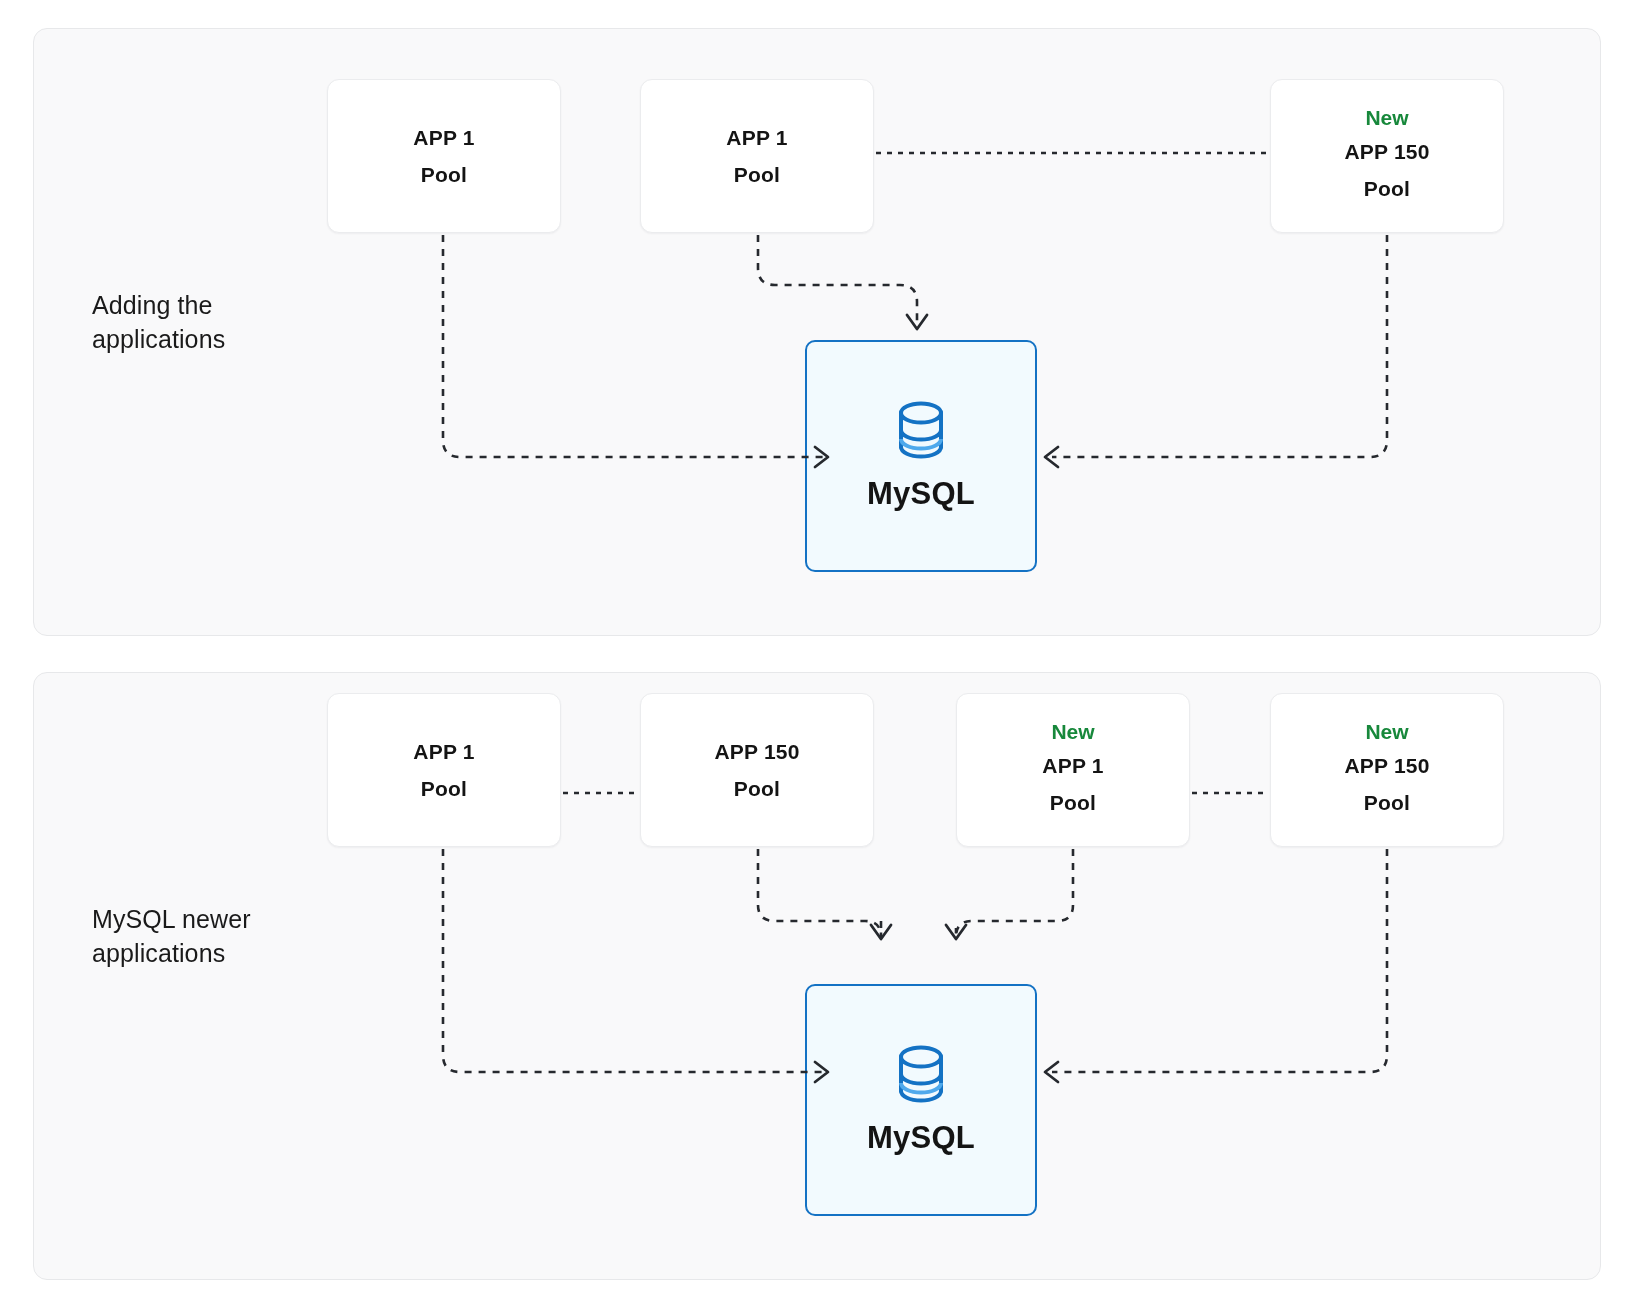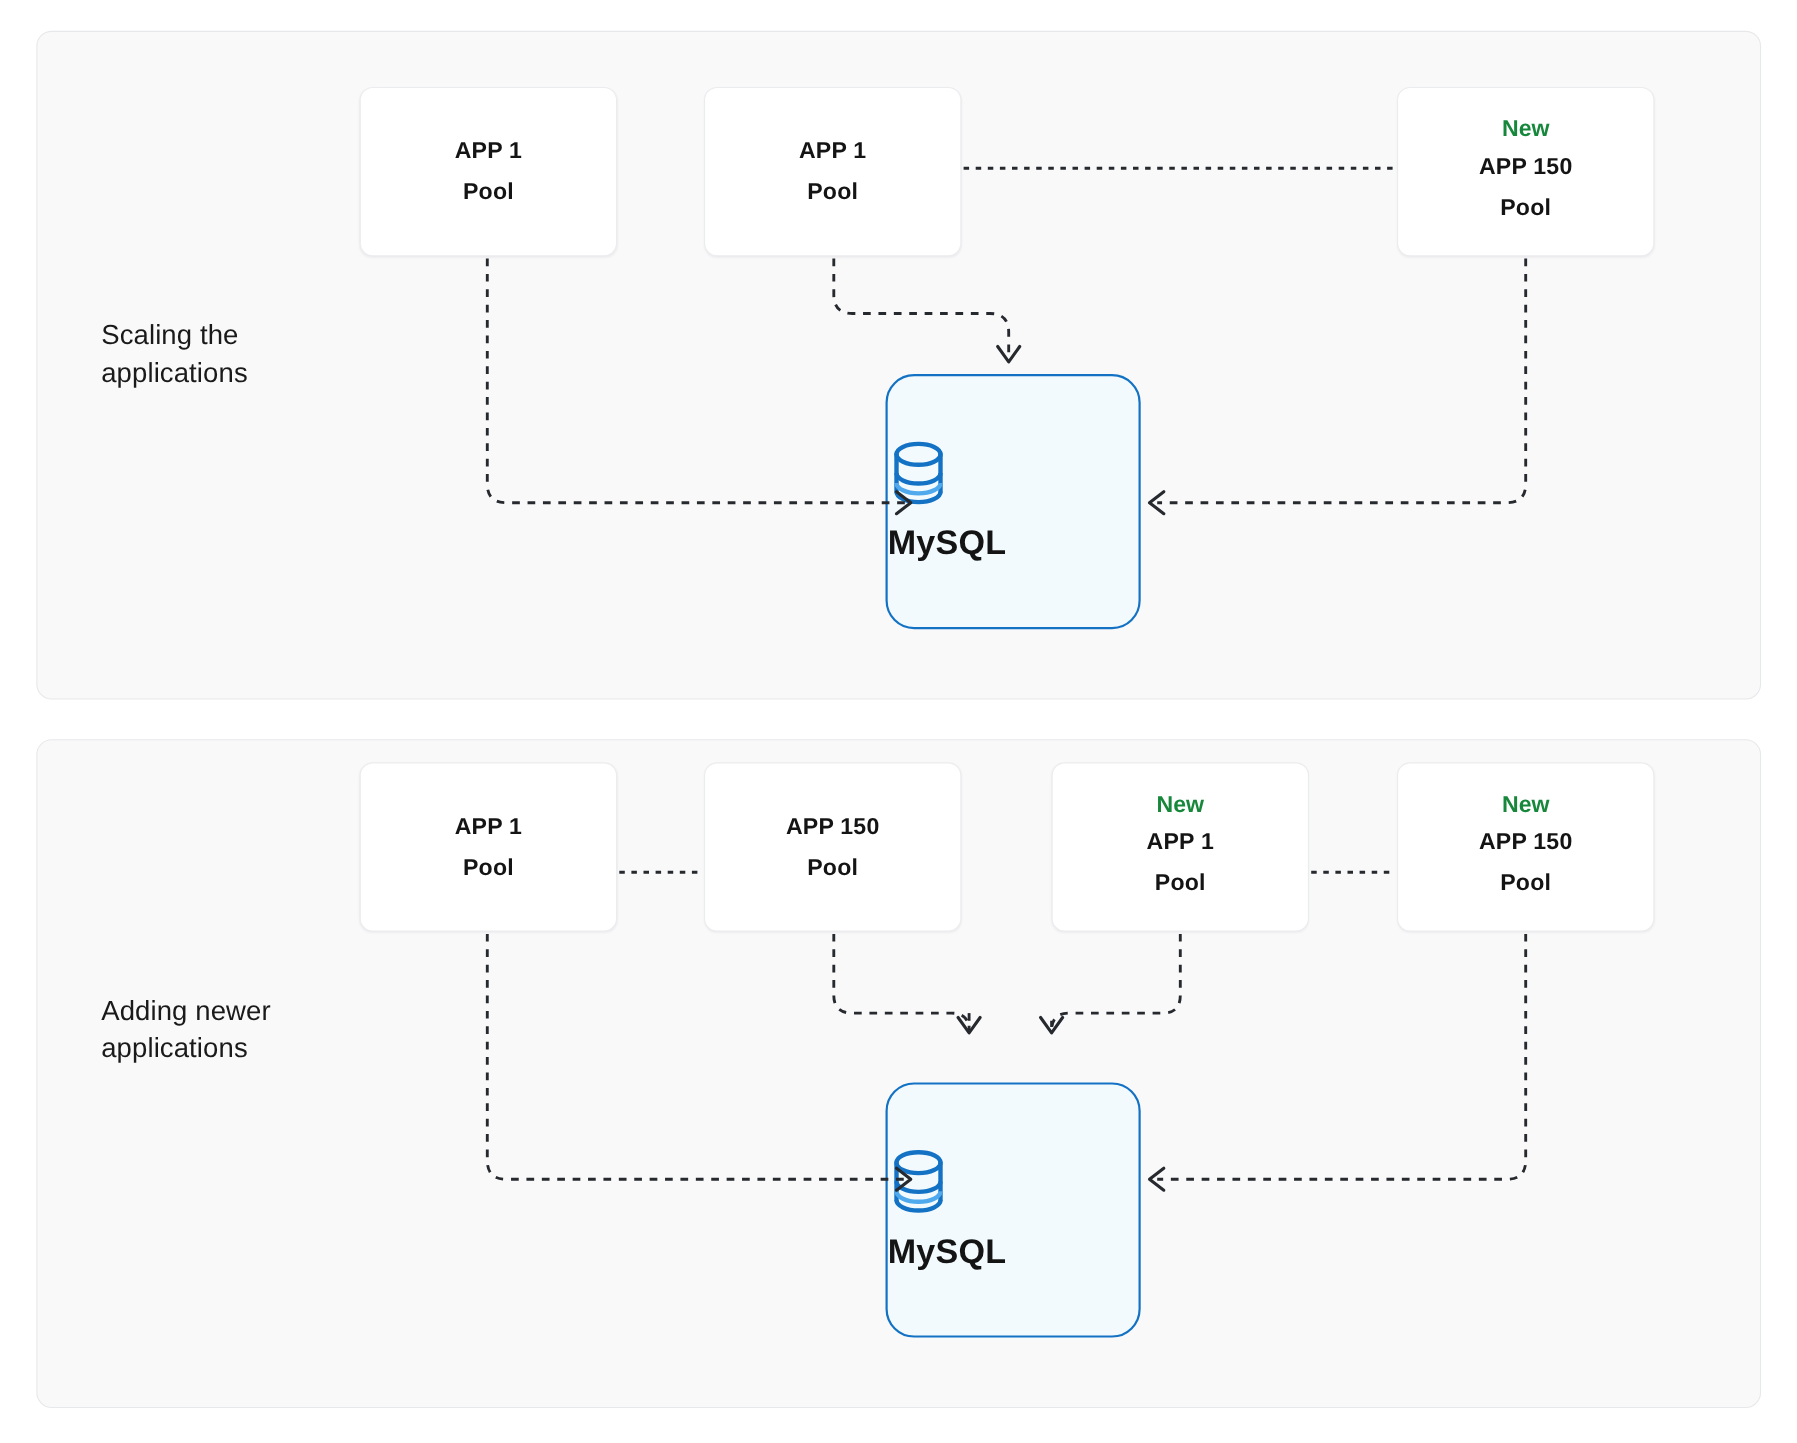--- a/index.html
+++ b/index.html
@@ -87,25 +87,25 @@
   #b-box-2 { left: 956px;  top: 693px; }
   #b-box-3 { left: 1270px; top: 693px; }
 
   
   .db-box {
     position: absolute;
     width: 232px;
     height: 232px;
     background: #F2FAFE;
     border: 2.5px solid #1472C4;
-    border-radius: 26px;
+    border-radius: 10px;
     box-sizing: border-box;
     display: flex;
     flex-direction: column;
-    align-items: flex-start;
+    align-items: center;
     justify-content: center;
   }
   #db-1 { left: 805px; top: 340px; }
   #db-2 { left: 805px; top: 984px; }
   .db-icon { width: 56px; height: 60px; display: block; }
   .db-label {
     margin-top: 16px;
     font-size: 31px;
     line-height: 36px;
     font-weight: 700;
@@ -142,21 +142,21 @@
     stroke-linejoin: round;
   }
 </style>
 </head>
 <body>
 
 <div class="canvas">
 
   <div class="panel" id="panel-1"></div>
 
-  <div class="panel-caption" id="caption-1">Scaling the
+  <div class="panel-caption" id="caption-1">Adding the
 applications</div>
 
   <div class="app-box" id="t-box-0">
     <div class="app-title">APP 1
 Pool</div>
   </div>
 
   <div class="app-box" id="t-box-1">
     <div class="app-title">APP 1
 Pool</div>
@@ -177,21 +177,21 @@
         <path d="M8 47 a20 9.5 0 0 0 40 0" fill="none" stroke="#1472C4" stroke-width="4"></path>
         <path d="M8 30 a20 9.5 0 0 0 40 0" fill="none" stroke="#1472C4" stroke-width="4"></path>
         <path d="M8 39 a20 9.5 0 0 0 40 0" fill="none" stroke="#4FA9EC" stroke-width="4"></path>
       </svg>
     </span>
     <div class="db-label">MySQL</div>
   </div>
 
   <div class="panel" id="panel-2"></div>
 
-  <div class="panel-caption" id="caption-2">Adding newer
+  <div class="panel-caption" id="caption-2">MySQL newer
 applications</div>
 
   <div class="app-box" id="b-box-0">
     <div class="app-title">APP 1
 Pool</div>
   </div>
 
   <div class="app-box" id="b-box-1">
     <div class="app-title">APP 150
 Pool</div>

